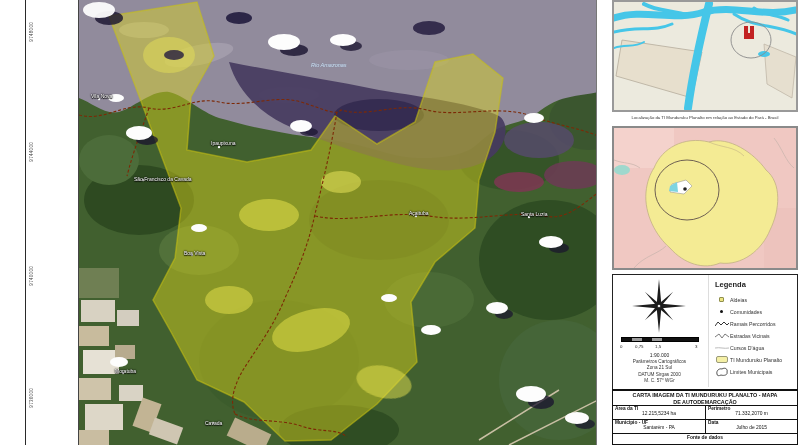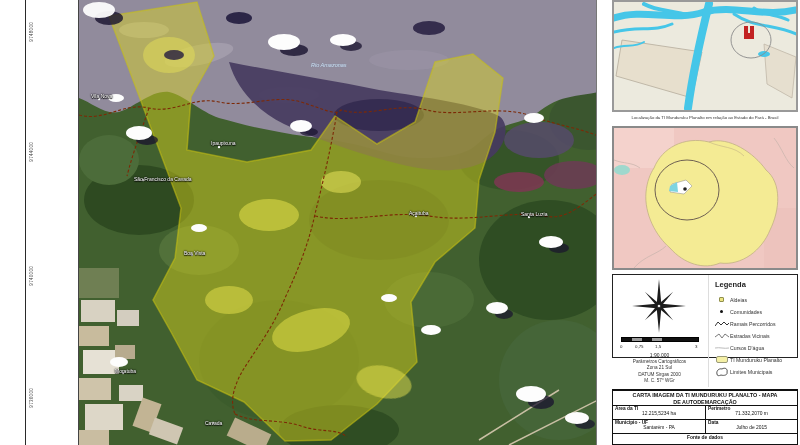--- a/index.html
+++ b/index.html
@@ -12,21 +12,21 @@
   .mapframe { left:78px; top:0; width:519px; height:445px; border-left:1px solid #444; border-right:1px solid #777; overflow:hidden; position:absolute; background:#41602f; }
   .mapframe svg { position:absolute; left:0; top:0; }
   .plbl { position:absolute; font-size:5px; color:#fff; white-space:nowrap; text-shadow:0 0 2px #000, 0 0 2px #000, 0 1px 1px #000; z-index:5; }
   .rlbl { position:absolute; font-size:5.5px; color:#cfe2f2; white-space:nowrap; z-index:5; font-style:italic; text-shadow:0 0 1px #6f7f9f; }
 
   
   .insetA { left:612px; top:0; width:186px; height:112px; border:2px solid #999; background:#eae8e2; overflow:hidden; }
   .inset-caption { left:612px; top:115px; width:186px; font-size:4.3px; color:#333; text-align:center; }
   .insetB { left:612px; top:126px; width:186px; height:144px; border:2px solid #8a8a8a; background:#f0c8c2; overflow:hidden; }
 
-  .toolbox { left:612px; top:274px; width:186px; height:84px; border:1px solid #222; background:#fff; }
+  .toolbox { left:612px; top:274px; width:186px; height:117px; border:1px solid #222; background:#fff; }
   .leftcol { position:absolute; left:0; top:0; width:93px; height:112px; }
   .scalebar { position:absolute; left:8px; top:62px; width:78px; height:5px; border:1px solid #000; display:flex; }
   .scalebar div { height:100%; }
   .ticks { position:absolute; top:69px; left:0; width:93px; height:6px; font-size:4.4px; color:#222; }
   .ticks span { position:absolute; }
   .ratio { position:absolute; top:77px; left:0; width:93px; text-align:center; font-size:5px; color:#222; }
   .params { position:absolute; top:84px; left:0; width:93px; text-align:center; font-size:4.7px; color:#333; line-height:6.4px; }
 
   .legendcol { position:absolute; left:95px; top:0; width:90px; height:112px; border-left:1px solid #ddd; }
   .legend-title { position:absolute; left:6px; top:5px; font-size:7.5px; font-weight:bold; color:#222; }

